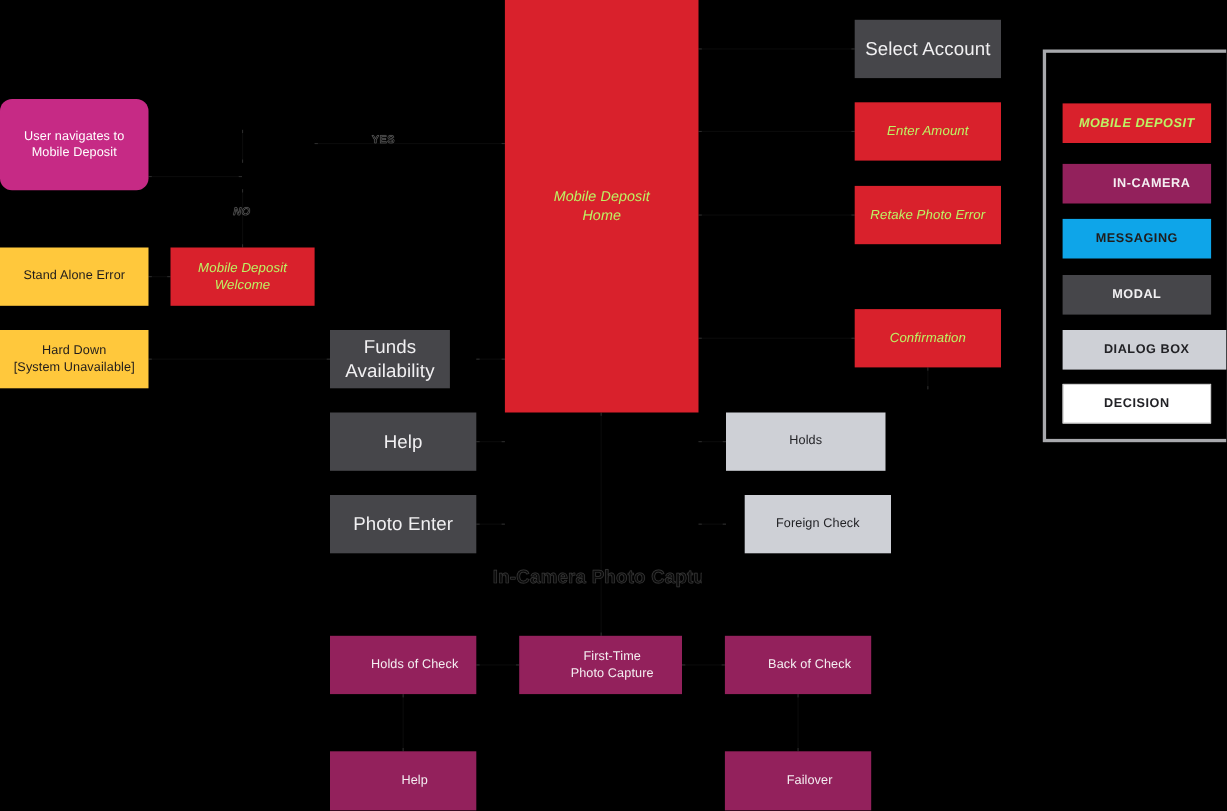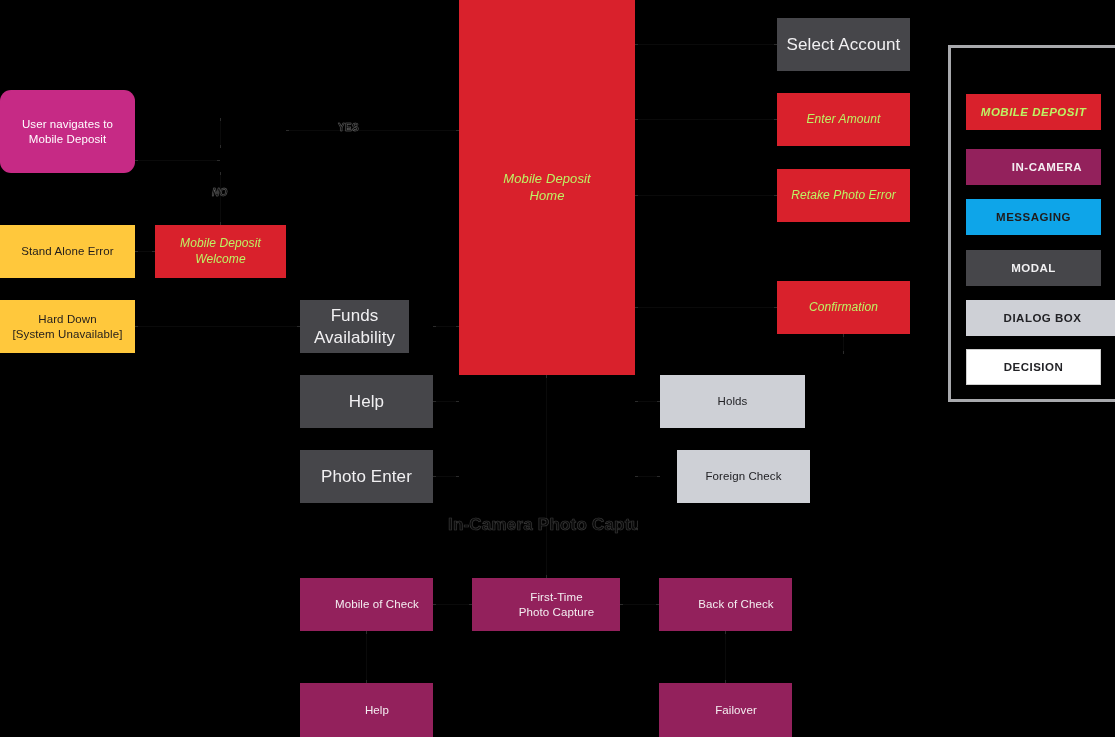--- a/index.html
+++ b/index.html
@@ -215,21 +215,21 @@
       <div class="node t-modal" style="left: 300px; top: 375px; width: 133px; height: 53px;"><span>Help</span></div>
       <div class="node t-modal" style="left: 300px; top: 450px; width: 133px; height: 53px;"><span>Photo Enter</span></div>
       <div class="node t-deposit home-label" style="left: 459px; top: 0px; width: 176px; height: 375px;"><span>Mobile Deposit
 Home</span></div>
       <div class="node t-modal" style="left: 777px; top: 18px; width: 133px; height: 53px;"><span>Select Account</span></div>
       <div class="node t-deposit" style="left: 777px; top: 93px; width: 133px; height: 53px;"><span>Enter Amount</span></div>
       <div class="node t-deposit" style="left: 777px; top: 169px; width: 133px; height: 53px;"><span>Retake Photo Error</span></div>
       <div class="node t-deposit" style="left: 777px; top: 281px; width: 133px; height: 53px;"><span>Confirmation</span></div>
       <div class="node t-dialog" style="left: 660px; top: 375px; width: 145px; height: 53px;"><span>Holds</span></div>
       <div class="node t-dialog" style="left: 660px; top: 450px; width: 133px; height: 53px; margin-left: 17px;"><span>Foreign Check</span></div>
-      <div class="node t-incamera" style="left: 300px; top: 578px; width: 133px; height: 53px;"><span>Mobile of Check</span></div>
+      <div class="node t-incamera" style="left: 300px; top: 578px; width: 133px; height: 53px;"><span>Holds of Check</span></div>
       <div class="node t-incamera" style="left: 472px; top: 578px; width: 148px; height: 53px;"><span>First-Time
 Photo Capture</span></div>
       <div class="node t-incamera" style="left: 659px; top: 578px; width: 133px; height: 53px;"><span>Back of Check</span></div>
       <div class="node t-incamera" style="left: 300px; top: 683px; width: 133px; height: 54px;"><span>Help</span></div>
       <div class="node t-incamera" style="left: 659px; top: 683px; width: 133px; height: 54px;"><span>Failover</span></div>
     </div>
   <div id="label-layer">
       <div class="branch-label" style="left: 338px; top: 122px;">YES</div>
       <div class="branch-label" style="left: 212px; top: 187px; font-style: italic;">NO</div>
       <div class="section-title" style="left: 448px; top: 515px; width: 190px;">In-Camera Photo Capture Experience</div>

